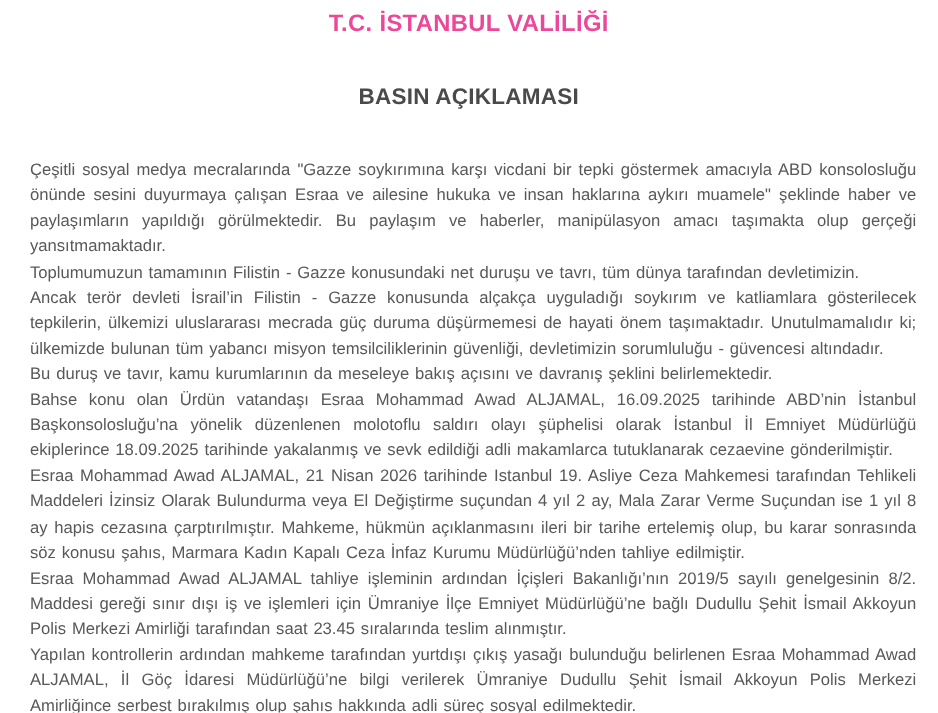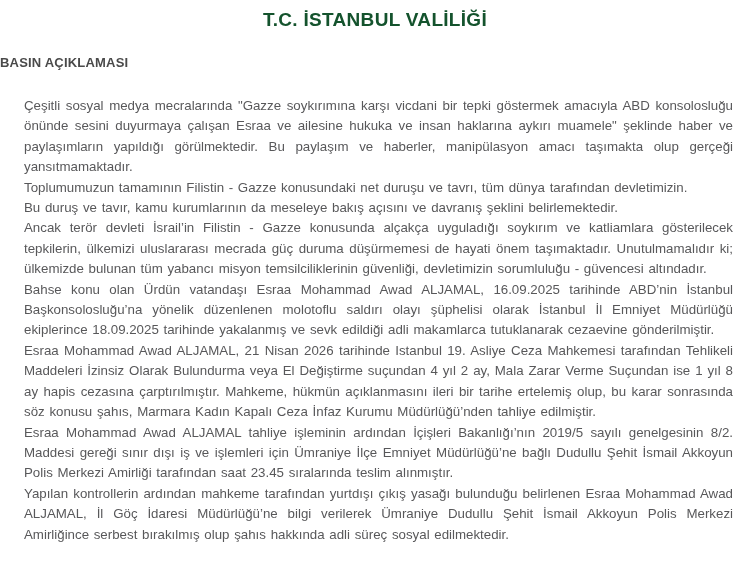--- a/index.html
+++ b/index.html
@@ -14,30 +14,31 @@
     width: 750px;
     height: 570px;
     background: #ffffff;
     font-family: "Liberation Sans", sans-serif;
     box-sizing: border-box;
   }
   .title {
     margin: 0;
     padding-top: 9px;
     text-align: center;
-    color: #14532d;
+    color: #ec4899;
     font-size: 19px;
     font-weight: 700;
     letter-spacing: 0.3px;
   }
   .subtitle {
-    margin: 0;
+    margin: 12px;
     padding-top: 24px;
+    text-align: center;
     color: #4a4a4a;
-    font-size: 13px;
+    font-size: 18px;
     font-weight: 700;
     letter-spacing: 0.2px;
   }
   .content {
     padding: 26px 17px 0 24px;
   }
   .content p {
     margin: 0;
     text-align: justify;
     font-size: 13.3px;
@@ -48,20 +49,20 @@
 </style>
 </head>
 <body>
 
 <div class="page">
   <h1 class="title">T.C. İSTANBUL VALİLİĞİ</h1>
   <h2 class="subtitle">BASIN AÇIKLAMASI</h2>
   <div class="content">
     <p>Çeşitli sosyal medya mecralarında "Gazze soykırımına karşı vicdani bir tepki göstermek amacıyla ABD konsolosluğu önünde sesini duyurmaya çalışan Esraa ve ailesine hukuka ve insan haklarına aykırı muamele" şeklinde haber ve paylaşımların yapıldığı görülmektedir. Bu paylaşım ve haberler, manipülasyon amacı taşımakta olup gerçeği yansıtmamaktadır.</p>
     <p>Toplumumuzun tamamının Filistin - Gazze konusundaki net duruşu ve tavrı, tüm dünya tarafından devletimizin.</p>
+    <p>Ancak terör devleti İsrail’in Filistin - Gazze konusunda alçakça uyguladığı soykırım ve katliamlara gösterilecek tepkilerin, ülkemizi uluslararası mecrada güç duruma düşürmemesi de hayati önem taşımaktadır. Unutulmamalıdır ki; ülkemizde bulunan tüm yabancı misyon temsilciliklerinin güvenliği, devletimizin sorumluluğu - güvencesi altındadır.</p>
     <p>Bu duruş ve tavır, kamu kurumlarının da meseleye bakış açısını ve davranış şeklini belirlemektedir.</p>
-    <p>Ancak terör devleti İsrail’in Filistin - Gazze konusunda alçakça uyguladığı soykırım ve katliamlara gösterilecek tepkilerin, ülkemizi uluslararası mecrada güç duruma düşürmemesi de hayati önem taşımaktadır. Unutulmamalıdır ki; ülkemizde bulunan tüm yabancı misyon temsilciliklerinin güvenliği, devletimizin sorumluluğu - güvencesi altındadır.</p>
     <p>Bahse konu olan Ürdün vatandaşı Esraa Mohammad Awad ALJAMAL, 16.09.2025 tarihinde ABD’nin İstanbul Başkonsolosluğu’na yönelik düzenlenen molotoflu saldırı olayı şüphelisi olarak İstanbul İl Emniyet Müdürlüğü ekiplerince 18.09.2025 tarihinde yakalanmış ve sevk edildiği adli makamlarca tutuklanarak cezaevine gönderilmiştir.</p>
     <p>Esraa Mohammad Awad ALJAMAL, 21 Nisan 2026 tarihinde Istanbul 19. Asliye Ceza Mahkemesi tarafından Tehlikeli Maddeleri İzinsiz Olarak Bulundurma veya El Değiştirme suçundan 4 yıl 2 ay, Mala Zarar Verme Suçundan ise 1 yıl 8 ay hapis cezasına çarptırılmıştır. Mahkeme, hükmün açıklanmasını ileri bir tarihe ertelemiş olup, bu karar sonrasında söz konusu şahıs, Marmara Kadın Kapalı Ceza İnfaz Kurumu Müdürlüğü’nden tahliye edilmiştir.</p>
     <p>Esraa Mohammad Awad ALJAMAL tahliye işleminin ardından İçişleri Bakanlığı’nın 2019/5 sayılı genelgesinin 8/2. Maddesi gereği sınır dışı iş ve işlemleri için Ümraniye İlçe Emniyet Müdürlüğü’ne bağlı Dudullu Şehit İsmail Akkoyun Polis Merkezi Amirliği tarafından saat 23.45 sıralarında teslim alınmıştır.</p>
     <p>Yapılan kontrollerin ardından mahkeme tarafından yurtdışı çıkış yasağı bulunduğu belirlenen Esraa Mohammad Awad ALJAMAL, İl Göç İdaresi Müdürlüğü’ne bilgi verilerek Ümraniye Dudullu Şehit İsmail Akkoyun Polis Merkezi Amirliğince serbest bırakılmış olup şahıs hakkında adli süreç sosyal edilmektedir.</p>
   </div>
 </div>
 
 </body></html>

